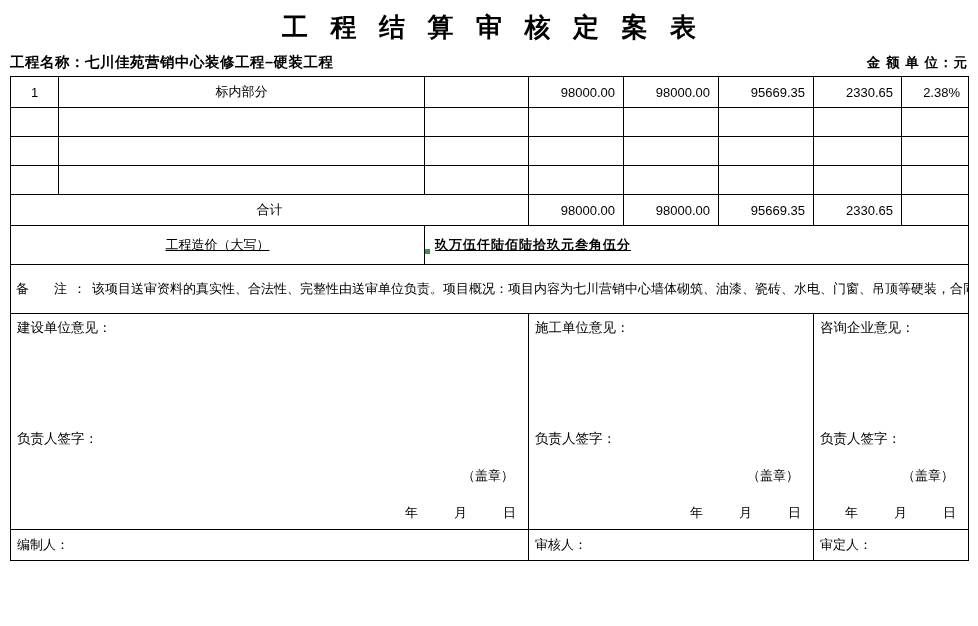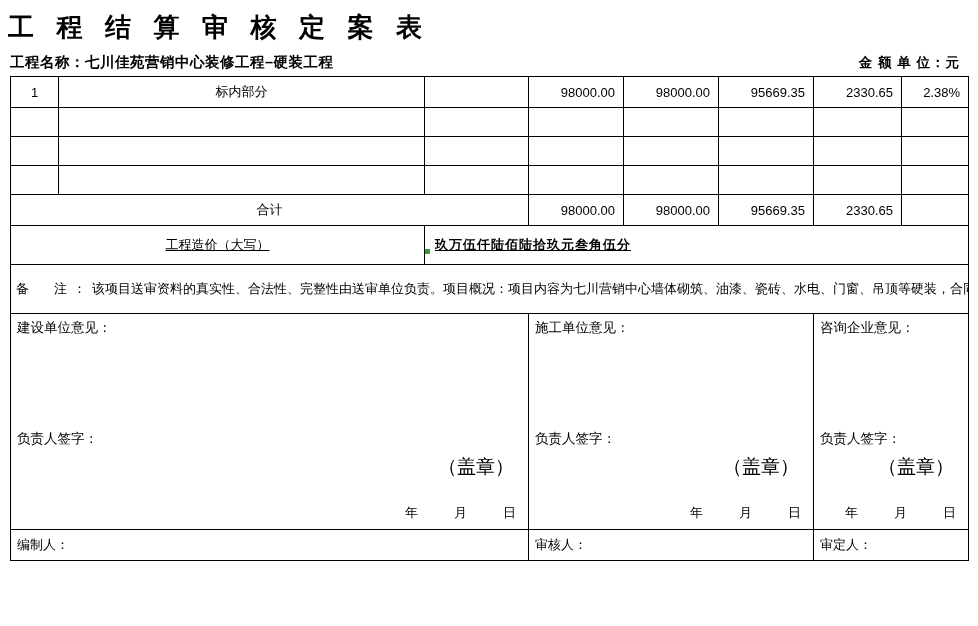--- a/index.html
+++ b/index.html
@@ -14,31 +14,32 @@
     color: #000000;
     overflow: hidden;
   }
   .page {
     position: relative;
     width: 978px;
     height: 626px;
     box-sizing: border-box;
   }
   .title {
+    text-align: center;
     font-size: 26px;
     font-weight: bold;
     letter-spacing: 8px;
     padding: 10px 0 8px 8px;
     font-family: "Liberation Serif", "DejaVu Serif", serif;
   }
   .subheader {
     display: flex;
     justify-content: space-between;
     align-items: flex-end;
-    padding: 0 18px 4px 10px;
+    padding: 0 10px 4px 10px;
     font-size: 14.5px;
     font-weight: bold;
     gap: 32px;
   }
   .subheader .left { letter-spacing: 0.5px; }
   .subheader .right { letter-spacing: 1px; font-size: 13.5px; }
 
   table.main {
     border-collapse: collapse;
     width: 958px;
@@ -104,23 +105,23 @@
     font-size: 13.5px;
   }
   .op-sign {
     position: absolute;
     top: 116px;
     left: 6px;
     font-size: 13.5px;
   }
   .op-seal {
     position: absolute;
-    top: 140px;
+    top: 153px;
     right: 14px;
-    font-size: 19px;
+    font-size: 13px;
     margin-left: 28px;
   }
   .op-date {
     position: absolute;
     top: 190px;
     right: 12px;
     font-size: 13px;
   }
   .op-date span { display: inline-block; }
   .op-date .y { margin-right: 36px; }

